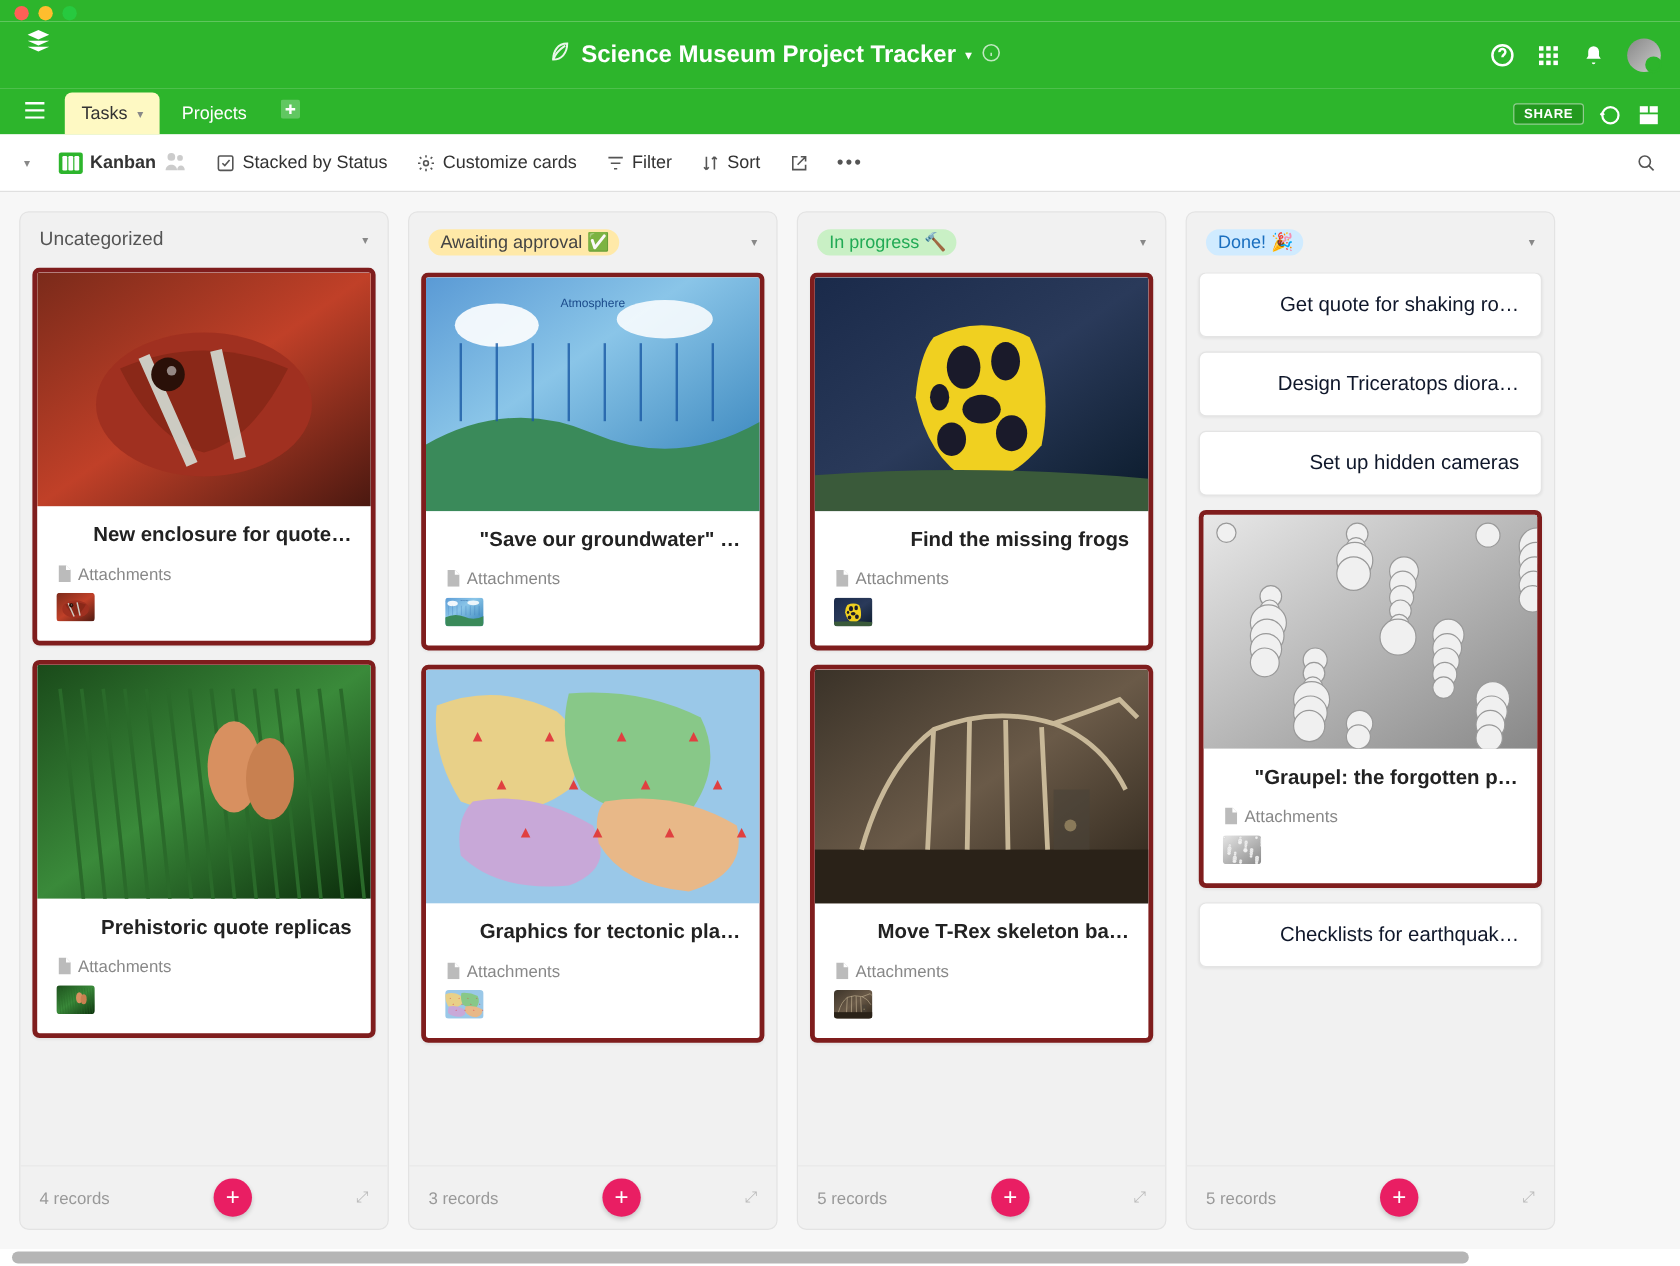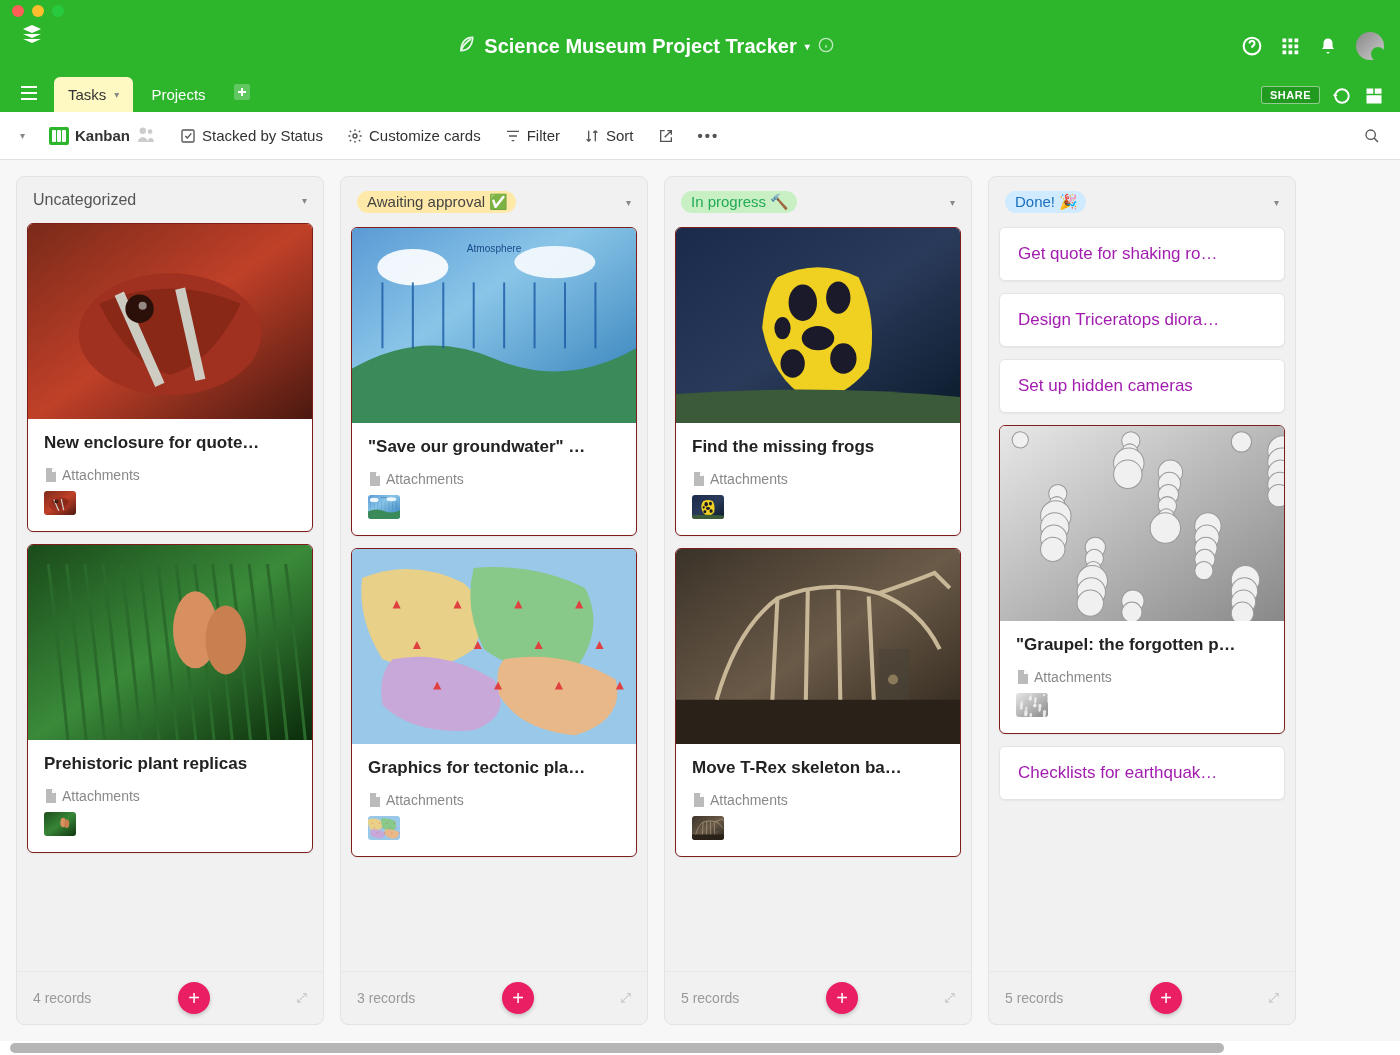--- a/index.html
+++ b/index.html
@@ -35,40 +35,40 @@
 .toolbar { background:#fff; height:48px; display:flex; align-items:center; padding:0 20px; gap:24px; border-bottom:1px solid #e0e0e0; font-size:15px; color:#333; }
 .toolbar .tb-item { display:flex; align-items:center; gap:6px; cursor:pointer; }
 .kanban-ico { width:20px; height:18px; background:#2db52c; border-radius:2px; position:relative; }
 .kanban-ico::before{content:'';position:absolute;left:3px;top:3px;width:4px;height:12px;background:#fff;border-radius:1px;box-shadow:5px 0 #fff,10px 0 #fff;}
 .people-ico { color:#ccc; }
 .chevron-down { font-size:10px; color:#888; }
 .toolbar-right { margin-left:auto; }
 
 
 .board-wrap { background:#f7f7f7; padding:16px; height:calc(1055px - 18px - 56px - 38px - 48px - 14px); overflow:hidden; }
-.board { display:flex; gap:16px; height:100%; }
+.board { display:flex; gap:16px; height:100%;text-align:right; }
 .column { background:#f1f1f1; border:1px solid #e3e3e3; border-radius:8px; width:308px; flex-shrink:0; display:flex; flex-direction:column; }
 .col-header { padding:14px 16px; display:flex; align-items:center; justify-content:space-between; }
 .col-title { font-size:16px; font-weight:500; color:#555; display:flex; align-items:center; gap:4px; }
 .pill { padding:2px 8px 2px 10px; border-radius:12px; font-size:15px; font-weight:500; }
 .pill.await { background:#ffe9a8; color:#444; }
 .pill.prog { background:#c9f0c5; color:#2a5; }
 .pill.done { background:#d0ebff; color:#1a6fbf; }
 .col-body { flex:1; overflow-y:auto; padding:0 10px 6px; display:flex; flex-direction:column; gap:12px; position:relative; }
 .col-body::-webkit-scrollbar{width:6px;}
 .col-body::-webkit-scrollbar-thumb{background:#ccc;border-radius:3px;}
 
-.card { background:#fff; border:1px solid #7f1d1d; border-radius:6px; overflow:hidden; box-shadow:0 1px 2px rgba(0,0,0,.05); cursor:pointer; }
+.card { background:#fff; border:4px solid #7f1d1d; border-radius:6px; overflow:hidden; box-shadow:0 1px 2px rgba(0,0,0,.05); cursor:pointer; }
 .card-img { width:100%; height:195px; display:block; }
 .card-body { padding:14px 16px 16px; }
 .card-title { font-size:17px; font-weight:600; color:#222; white-space:nowrap; overflow:hidden; text-overflow:ellipsis; }
 .attach-row { display:flex; align-items:center; gap:6px; margin-top:14px; color:#888; font-size:14px; }
 .thumb { width:32px; height:24px; border-radius:3px; margin-top:8px; display:block; }
 
-.simple-card { background:#fff; border:1px solid #e4e4e4; border-radius:6px; padding:16px 18px; font-size:17px; font-weight:500; color:#a21caf; box-shadow:0 1px 2px rgba(0,0,0,.05); white-space:nowrap; overflow:hidden; text-overflow:ellipsis; cursor:pointer; }
+.simple-card { background:#fff; border:1px solid #e4e4e4; border-radius:6px; padding:16px 18px; font-size:17px; font-weight:500; color:#0f172a; box-shadow:0 1px 2px rgba(0,0,0,.05); white-space:nowrap; overflow:hidden; text-overflow:ellipsis; cursor:pointer; }
 
 .col-footer { padding:10px 16px; display:flex; align-items:center; justify-content:space-between; color:#999; font-size:14px; border-top:1px solid #e8e8e8; }
 .add-fab { width:32px; height:32px; border-radius:50%; background:#e91e63; color:#fff; display:flex; align-items:center; justify-content:center; font-size:20px; cursor:pointer; box-shadow:0 2px 4px rgba(0,0,0,.2); }
 .expand-ico { color:#bbb; font-size:13px; }
 
 .bottom-scroll { height:14px; background:#fff; padding:2px 10px; }
 .bottom-scroll .bar { height:10px; width:88%; background:#b5b5b5; border-radius:5px; }
 
 
 .svg-img { width:100%; height:100%; }
@@ -293,21 +293,21 @@
                   <path d="M202 200 Q192 100 182 20" fill="none"></path>
                   <path d="M220 200 Q210 100 200 20" fill="none"></path>
                   <path d="M238 200 Q228 100 218 20" fill="none"></path>
                   <path d="M256 200 Q246 100 236 20" fill="none"></path>
                   <path d="M274 200 Q264 100 254 20" fill="none"></path>
                 </g>
                 <ellipse cx="165" cy="85" rx="22" ry="38" fill="#d89060"></ellipse>
                 <ellipse cx="195" cy="95" rx="20" ry="34" fill="#c88050"></ellipse>
               </svg></div>
     <div class="card-body">
-      <div class="card-title">Prehistoric plant replicas</div>
+      <div class="card-title">Prehistoric quote replicas</div>
       <div class="attach-row">
         <svg width="12" height="14" viewBox="0 0 12 14" fill="#bbb">
                   <path d="M2 0h6l4 4v10H2z"></path>
                   <path d="M8 0v4h4" fill="#fff"></path>
                 </svg>
         <span>Attachments</span>
       </div>
       <div class="thumb" style="overflow:hidden"><svg class="" width="32" height="24" viewBox="0 0 280 195" preserveAspectRatio="xMidYMid slice">
                   <rect width="280" height="195" fill="url(#g-plant)"></rect>
                   <g stroke="#2a6a2a" stroke-width="3" fill="#4a9a4a">

